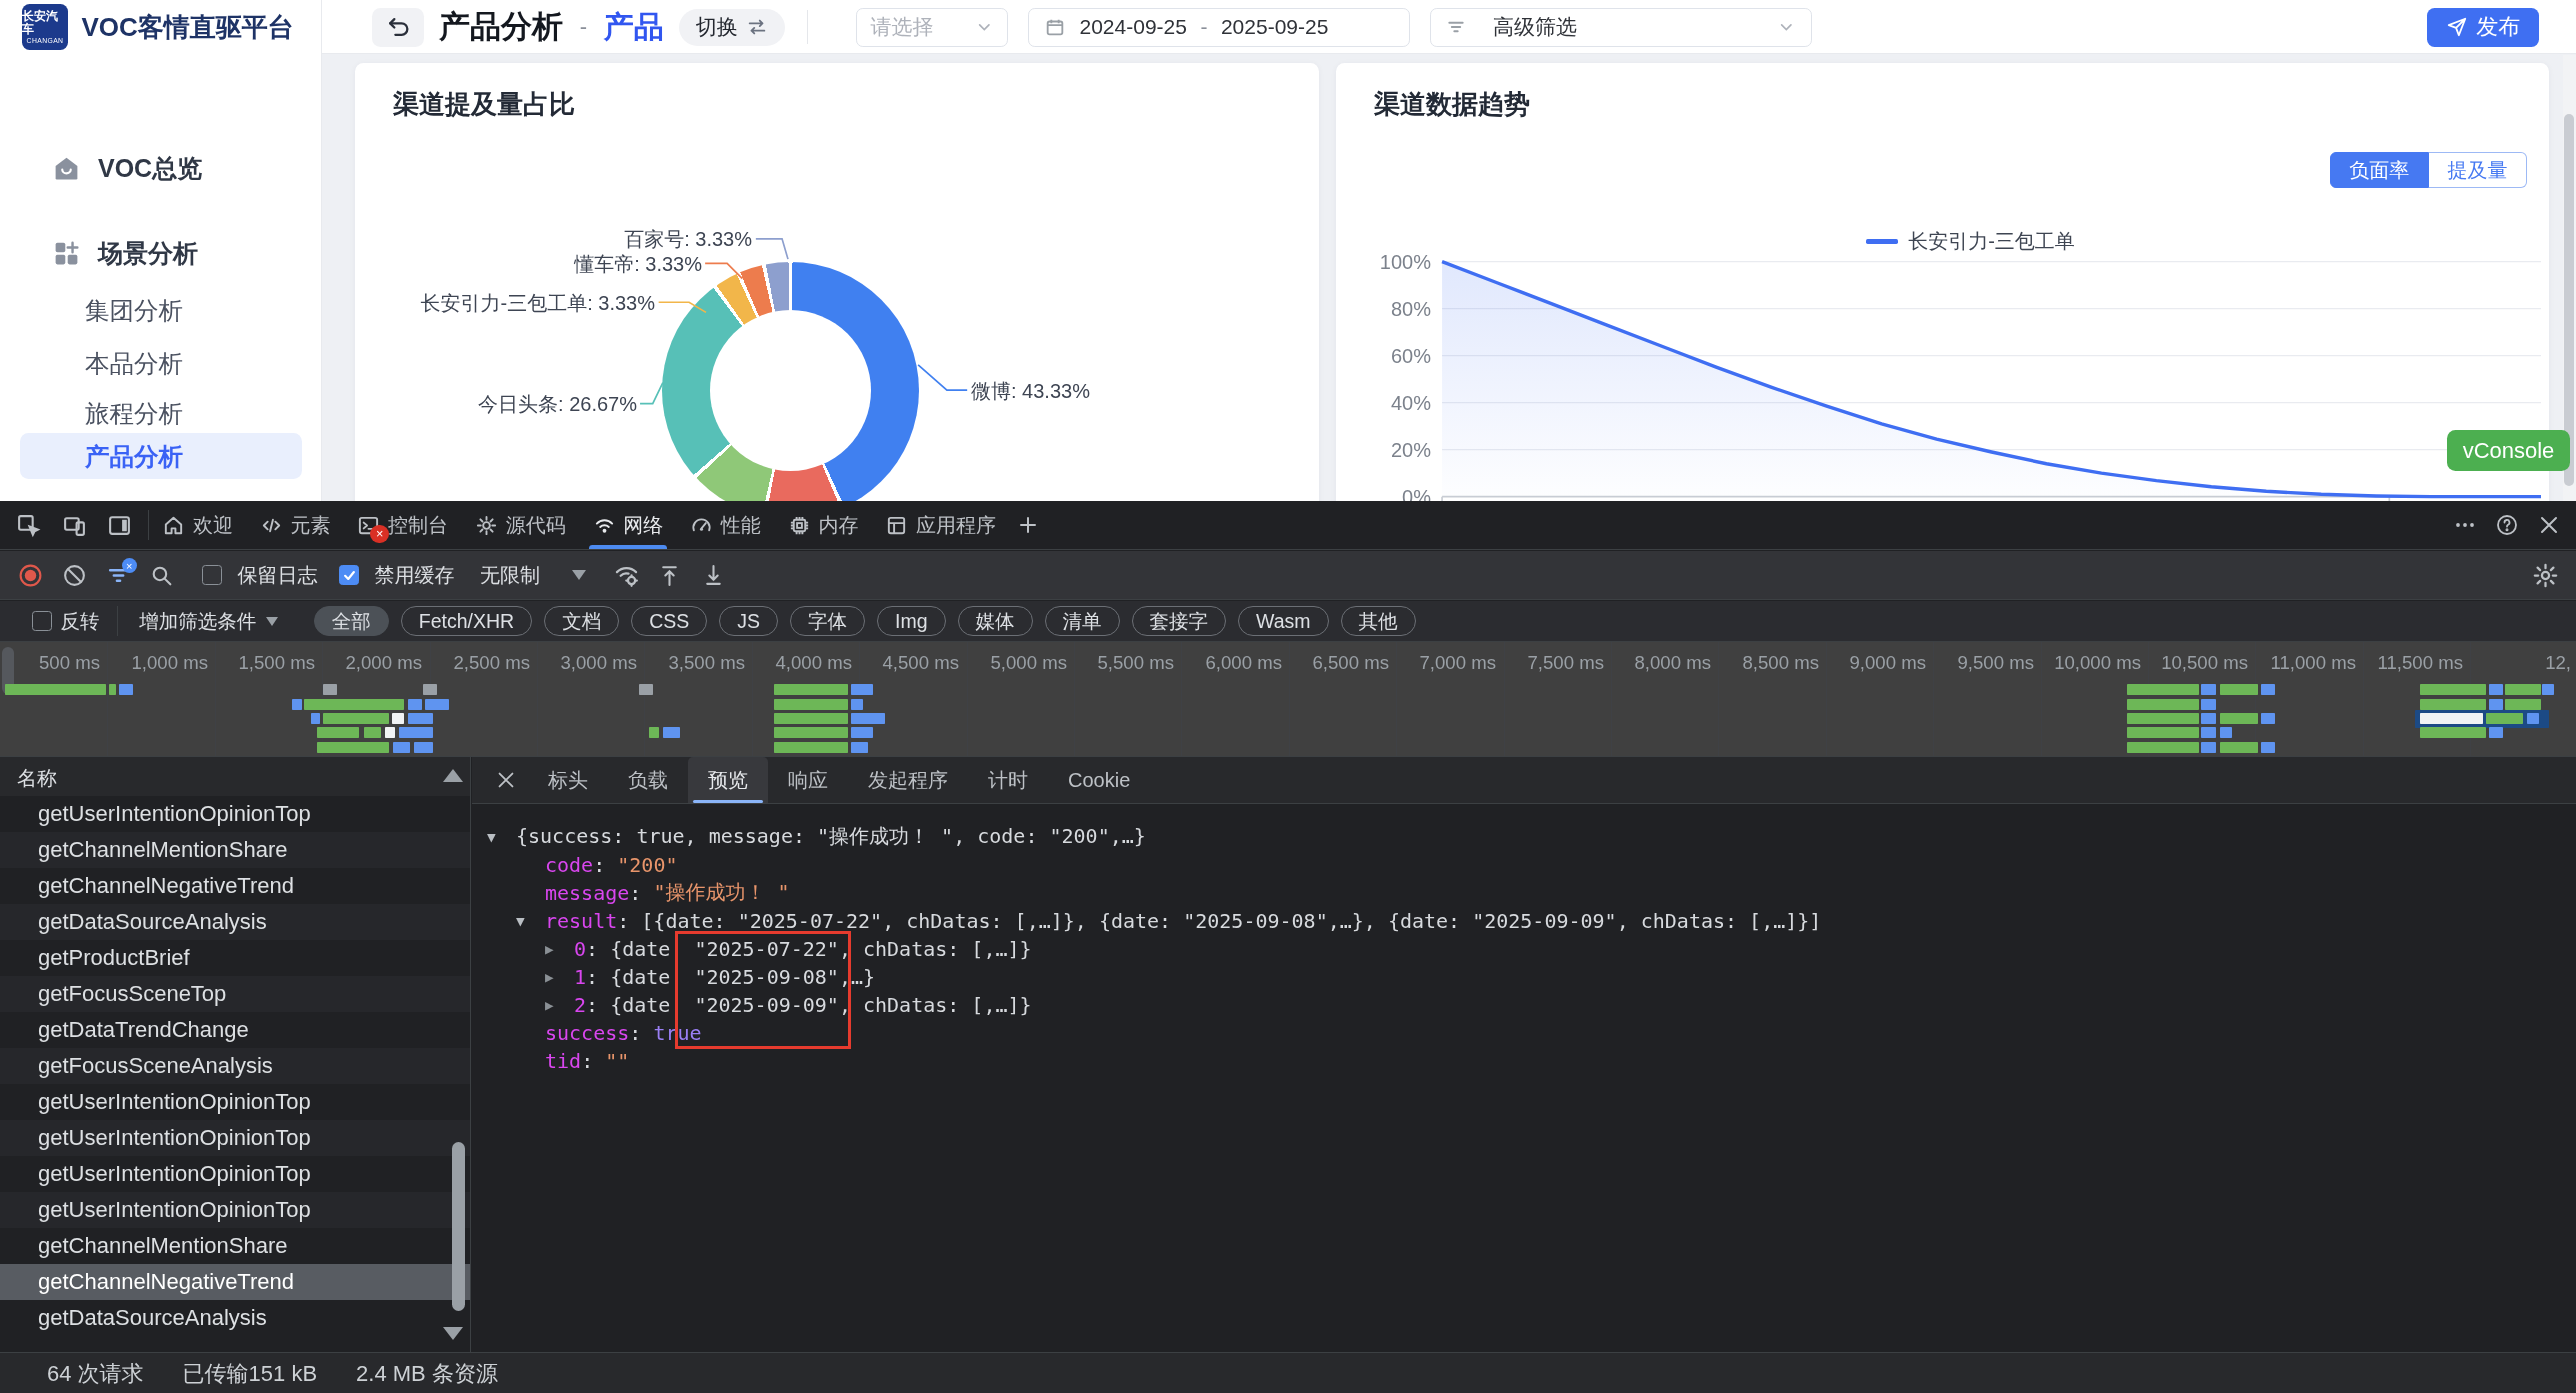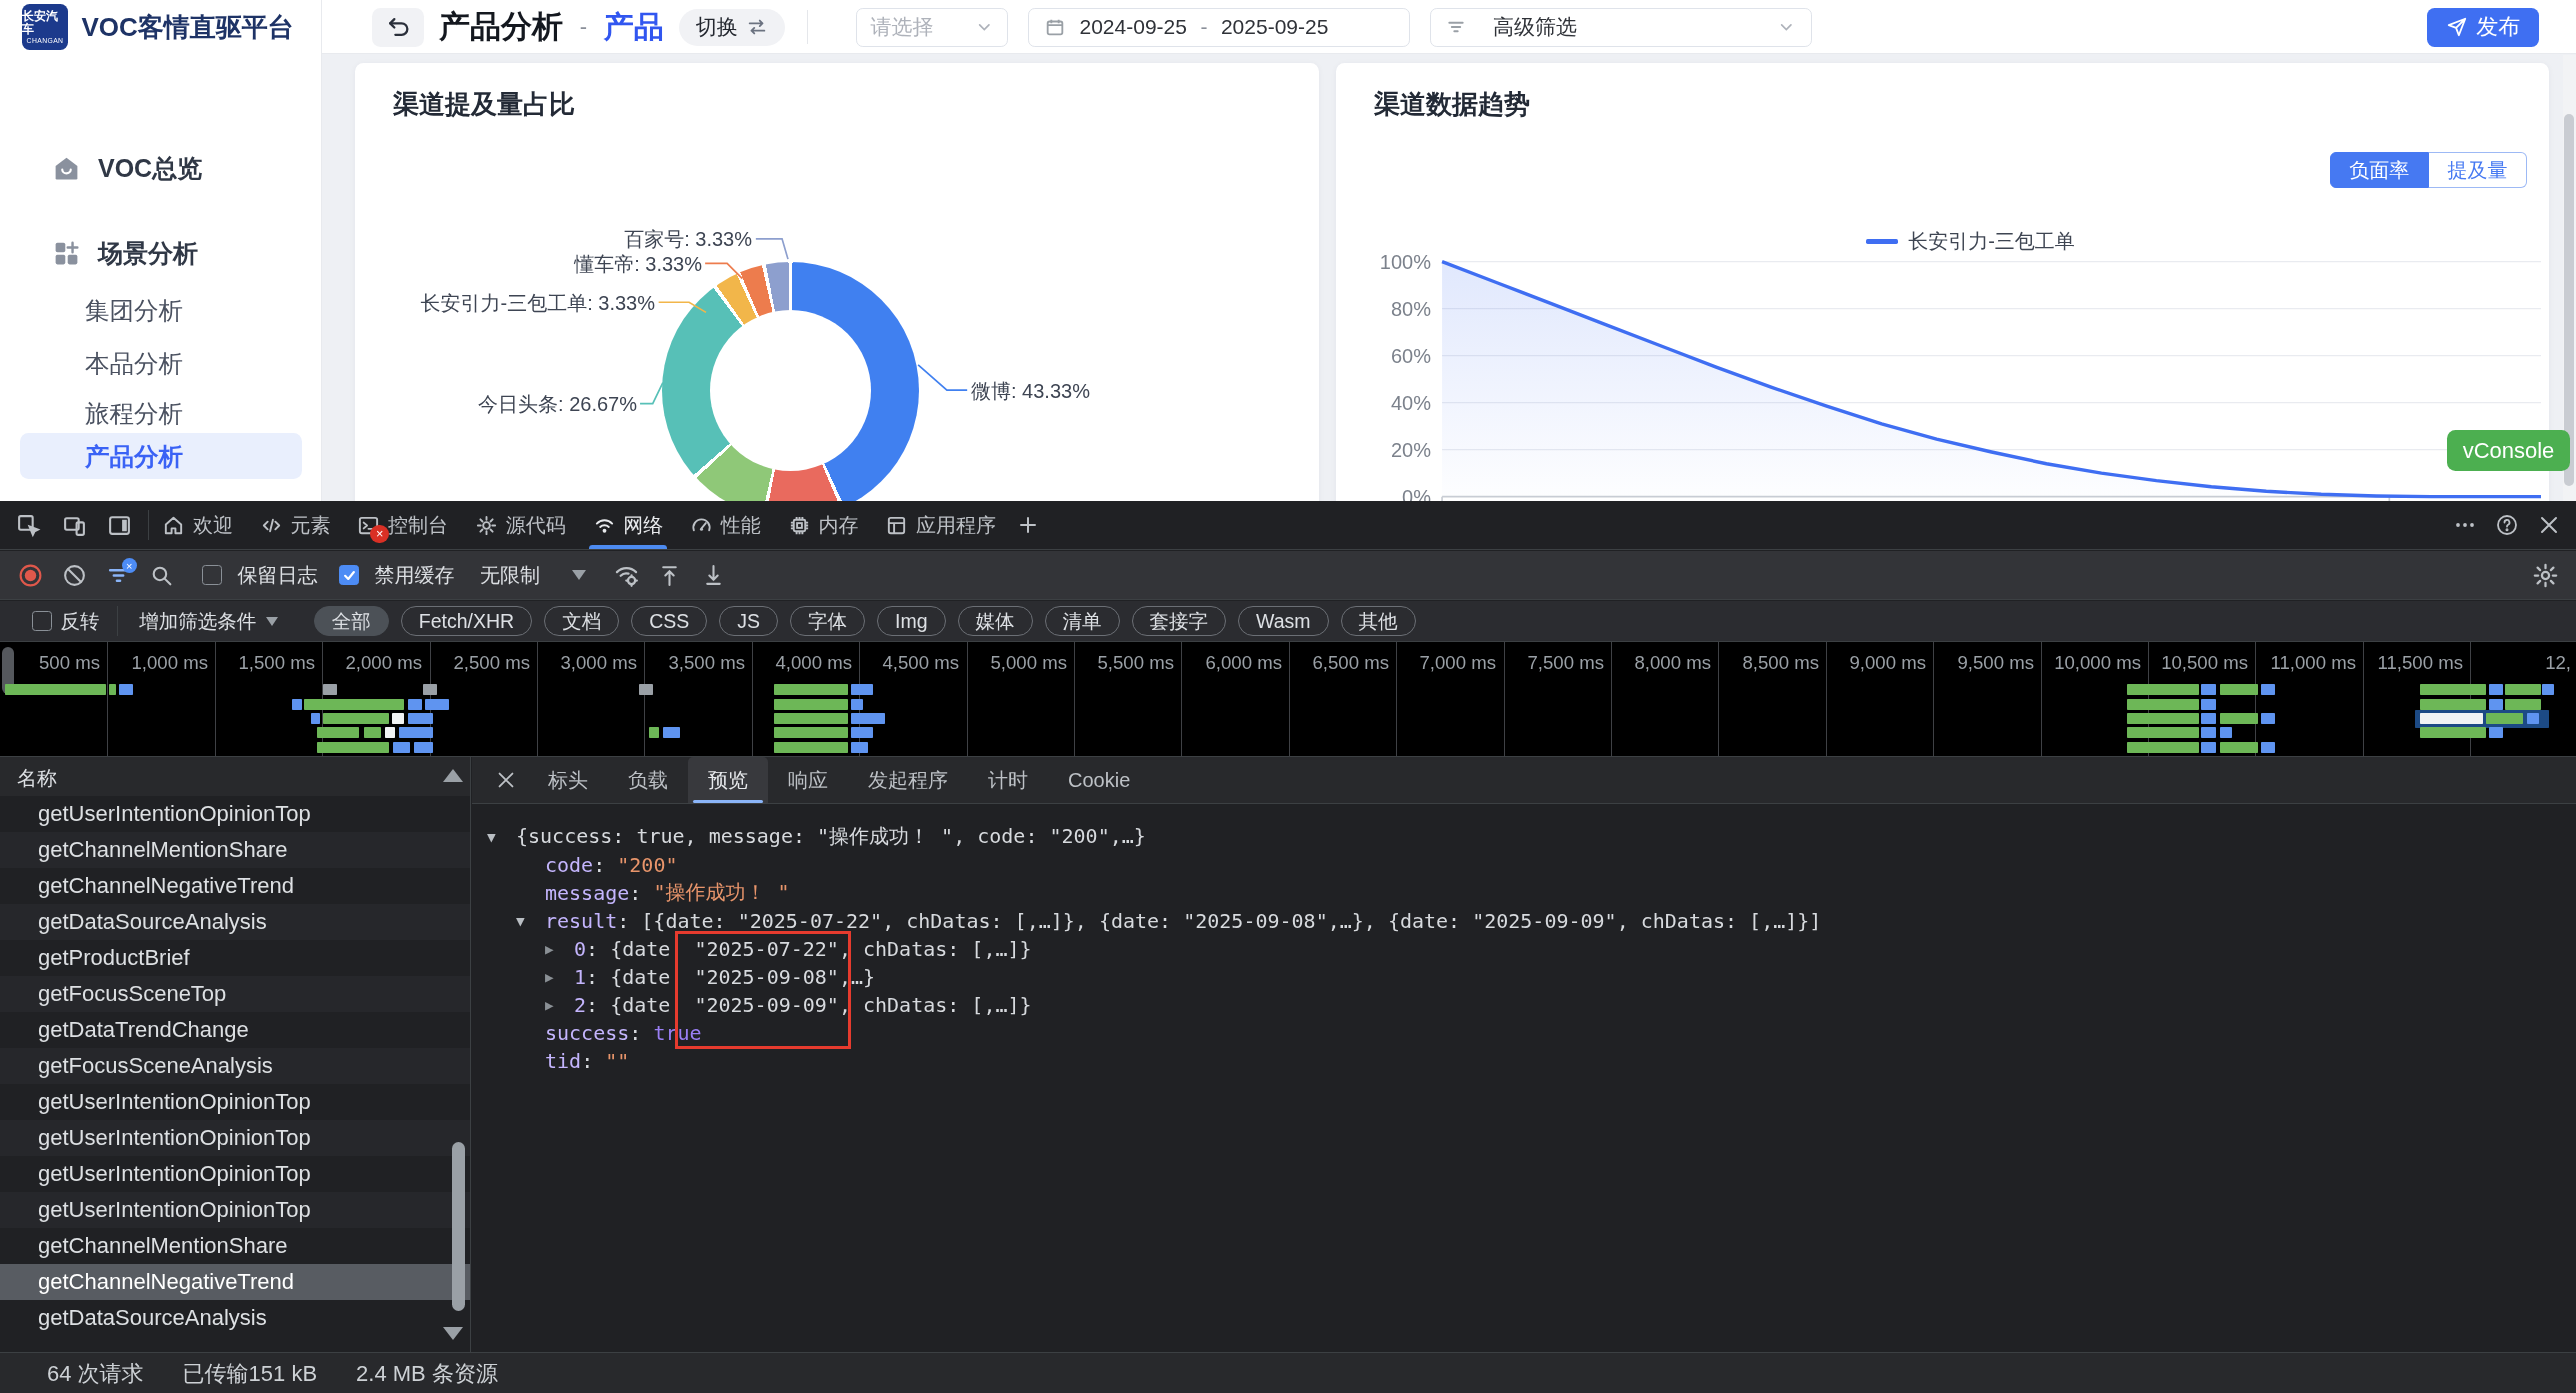--- a/index.html
+++ b/index.html
@@ -92,21 +92,21 @@
 
   .dt-filterrow { position:absolute; left:0; top:100px; width:2576px; height:41px; background:#2b2c30; border-bottom:0.8px solid #3c4043; display:flex; align-items:center; padding:0 12px; font-size:19.5px; }
   .filter-pill { width:1142px; height:32px; background:#35363a; border-radius:16px; display:flex; align-items:center; gap:10px; padding:0 15px; color:#9aa0a6; }
   .invert-wrap { display:flex; align-items:center; margin-left:20px; color:#dde0e4; }
   .addfilter { display:flex; align-items:center; gap:10px; margin:0 22px; color:#dde0e4; cursor:pointer; }
   .addfilter .tri-down { margin:0; border-left-width:6.8px; border-right-width:6.8px; border-top-width:9.3px; }
   .chips { display:flex; align-items:center; gap:12px; margin-left:13.5px; }
   .chip { height:30px; padding:0 17px; border:1.7px solid #6b6f75; border-radius:15px; display:flex; align-items:center; color:#dde0e4; cursor:pointer; white-space:nowrap; }
   .chip.selected { background:#4c5157; border-color:#4c5157; }
 
-  .dt-timeline { position:absolute; left:0; top:141px; width:2576px; height:115px; background:#000000; border-bottom:0.8px solid #3c4043; overflow:hidden; }
+  .dt-timeline { position:absolute; left:0; top:141px; width:2576px; height:115px; background:#404040; border-bottom:0.8px solid #3c4043; overflow:hidden; }
   .tl-label { position:absolute; top:10px; width:118px; text-align:right; font-size:18.6px; color:#9aa0a6; }
   .tl-grid { position:absolute; top:0; bottom:0; width:0.8px; background:#3f4145; }
   .tl-bar { position:absolute; height:11px; border-radius:0.8px; }
   .tl-handle { position:absolute; left:1.7px; top:5px; width:12px; height:47px; background:#55585d; border-radius:6.8px; }
 
   .dt-body { position:absolute; left:0; top:256px; width:2576px; height:595px; }
   .req-pane { position:absolute; left:0; top:0; width:471px; height:595px; border-right:0.8px solid #3c4043; overflow:hidden; }
   .req-header { height:44px; background:#28292c; border-bottom:0.8px solid #3c4043; display:flex; align-items:center; padding-left:17px; font-size:20px; color:#dde0e4; }
   .req-rows { position:relative; margin-top:-5px; }
   .req-row { height:36px; display:flex; align-items:center; padding-left:38px; font-size:22px; color:#dde0e3; white-space:nowrap; cursor:pointer; }
@@ -122,21 +122,21 @@
   .pclose { width:44px; display:flex; align-items:center; justify-content:center; cursor:pointer; }
   .ptab { position:relative; display:flex; align-items:center; padding:0 20px; font-size:20px; color:#bdc1c6; cursor:pointer; }
   .ptab.selected { color:#e8eaed; background:#38393d; border-radius:5px 5px 0 0; }
   .ptab.selected::after { content:""; position:absolute; left:5px; right:5px; bottom:0; height:3.4px; background:#8ab4f8; border-radius:2.5px; }
   .json-tree { position:relative; padding-top:18.6px; font-family:"DejaVu Sans Mono",monospace; font-size:20px; }
   .json-line { height:28px; display:flex; align-items:center; white-space:pre; }
   .tri { width:29px; display:inline-block; font-size:14.4px; }
   .tri.open { color:#b9bec3; }
   .tri.closed { color:#8a9095; }
   .j-p { color:#d7dade; }
-  .j-key { color:#c4b5fd; }
+  .j-key { color:#d946ef; }
   .j-str { color:#e8956b; }
   .j-bool { color:#9a7ff5; }
   .annotation-box { position:absolute; left:203px; top:174px; width:176px; height:118px; border:3.4px solid #e63b2e; pointer-events:none; }
 
   .dt-status { position:absolute; left:0; top:851px; width:2576px; height:42px; background:#28292c; border-top:0.8px solid #3c4043; display:flex; align-items:center; gap:39px; padding-left:47px; font-size:22px; color:#cdd1d5; }
 
   svg.ic { display:block; }
 </style>
 </head>
 <body>

